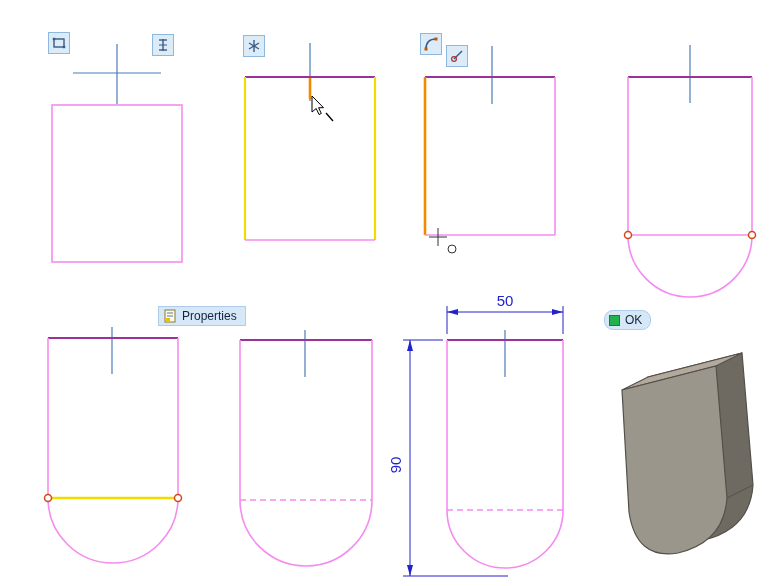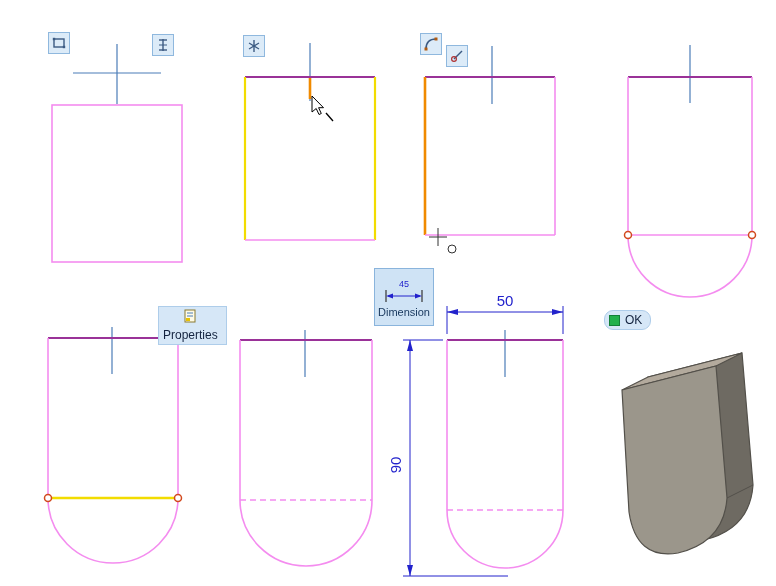--- a/index.html
+++ b/index.html
@@ -163,40 +163,29 @@
     </svg>
   </div>
 
   <div class="tool-btn" style="left:446px;top:45px;">
     <svg width="14" height="14">
       <line x1="4" y1="10" x2="12" y2="2" stroke="#3b5a82" stroke-width="1.4"></line>
       <circle cx="4" cy="10" r="2.4" fill="none" stroke="#b03030" stroke-width="1.2"></circle>
     </svg>
   </div>
 
-  <div class="label-btn" style="left:158px;top:306px;flex-direction:column;">
+  <div class="label-btn" style="left:158px;top:306px;">
     <svg width="14" height="14">
       <rect x="2" y="1" width="10" height="12" fill="#fffbe6" stroke="#8a7a30" stroke-width="1"></rect>
       <line x1="4" y1="4" x2="10" y2="4" stroke="#4b7cb8" stroke-width="1"></line>
       <line x1="4" y1="7" x2="10" y2="7" stroke="#4b7cb8" stroke-width="1"></line>
       <rect x="3" y="9" width="4" height="3" fill="#e8c200"></rect>
     </svg>
     <span>Properties</span>
   </div>
 
-  <div class="dim-btn">
-    <svg width="44" height="26">
-      <text x="22" y="10" text-anchor="middle" font-size="9" fill="#2222CC">45</text>
-      <line x1="4" y1="13" x2="4" y2="25" stroke="#333333" stroke-width="1.2"></line>
-      <line x1="40" y1="13" x2="40" y2="25" stroke="#333333" stroke-width="1.2"></line>
-      <line x1="6" y1="19" x2="38" y2="19" stroke="#2222CC" stroke-width="1"></line>
-      <polygon points="4,19 11,16.5 11,21.5" fill="#2222CC"></polygon>
-      <polygon points="40,19 33,16.5 33,21.5" fill="#2222CC"></polygon>
-    </svg>
-    <span>Dimension</span>
-  </div>
 
   <div class="label-btn" style="left:604px;top:310px;border-radius:9px;">
     <span class="ok-square"></span>
     <span>OK</span>
   </div>
 
 </div>
 
 </body></html>

